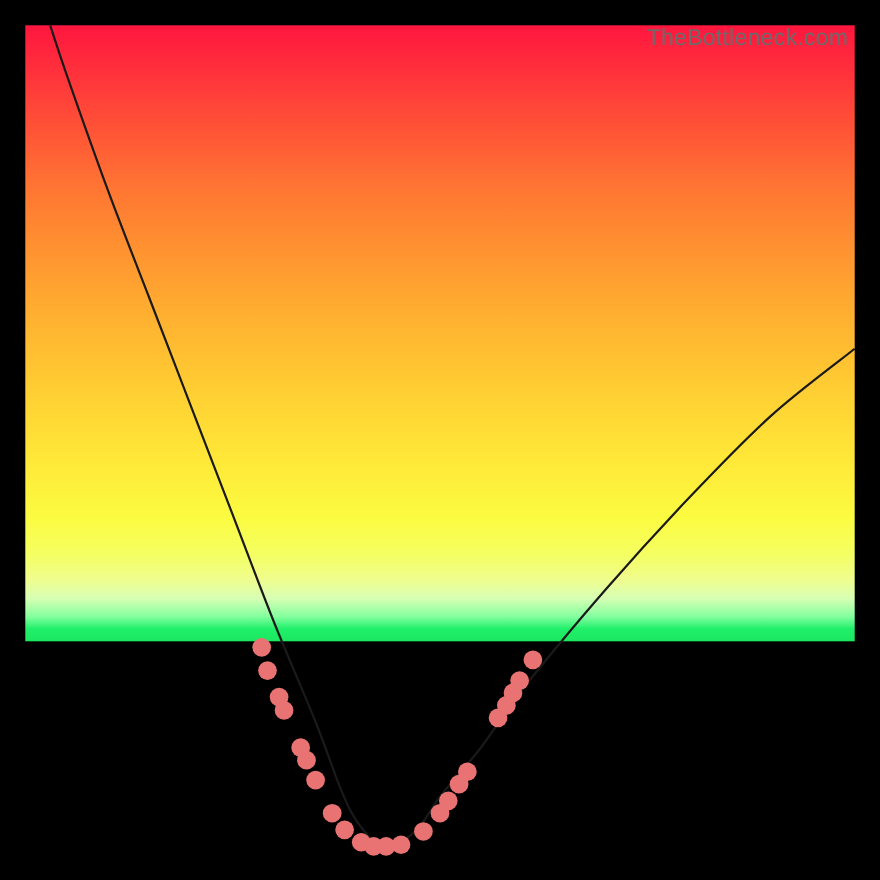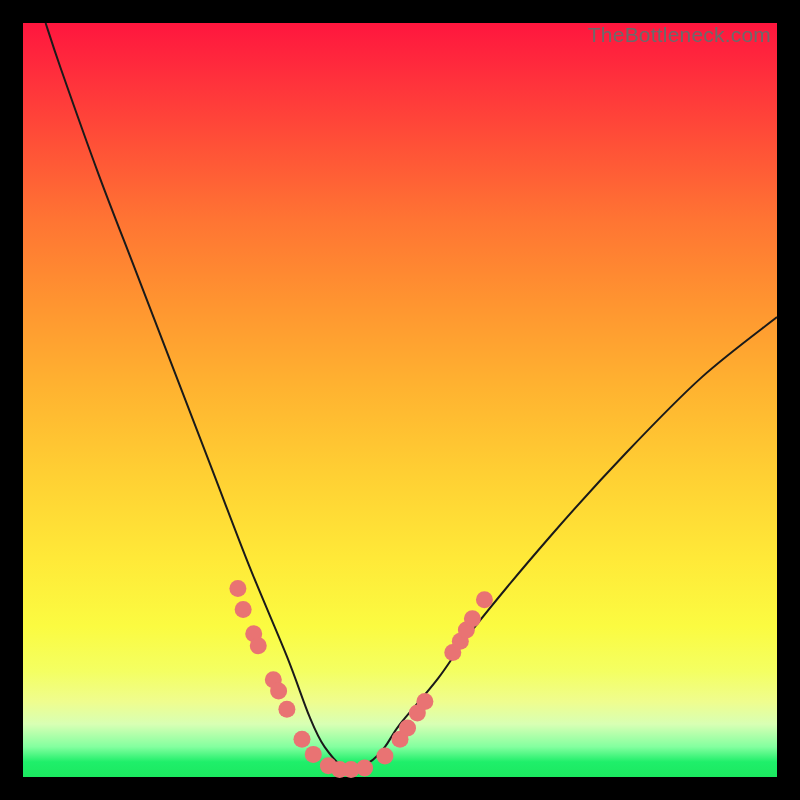--- a/index.html
+++ b/index.html
@@ -9,21 +9,21 @@
     height: 800px;
     background: #000;
     overflow: hidden;
     font-family: Arial, Helvetica, sans-serif;
   }
   .frame {
     position: absolute;
     left: 23px;
     top: 23px;
     width: 754px;
-    height: 754px;
+    height: 560px;
     background: linear-gradient(to bottom,
       #ff163e 0%,
       #ff2f3c 7%,
       #ff5037 16%,
       #ff7433 26%,
       #ff9430 37%,
       #ffb230 48%,
       #ffd033 60%,
       #ffe938 71%,
       #fbfb41 80%,

